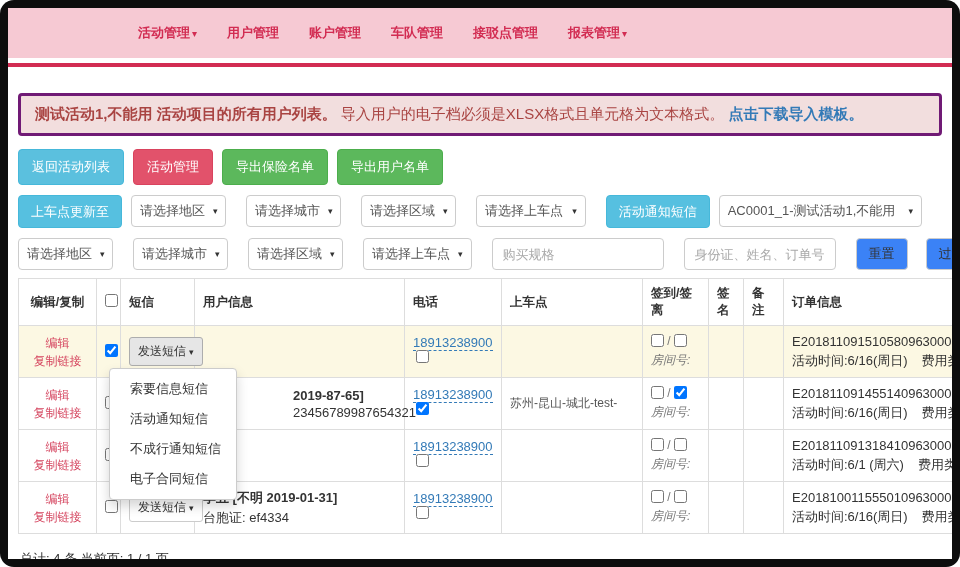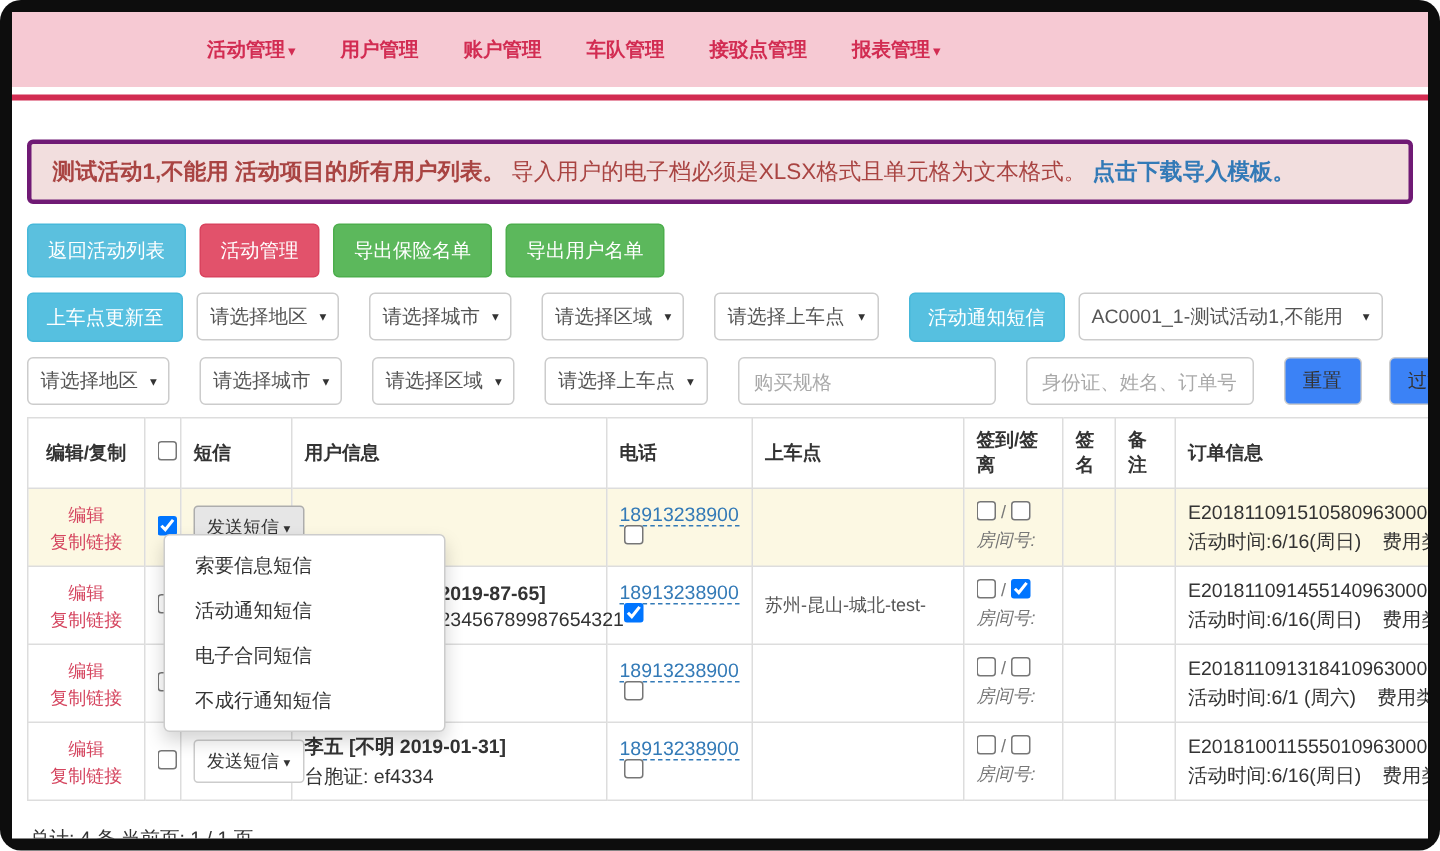--- a/index.html
+++ b/index.html
@@ -111,21 +111,21 @@
   .cell-inline input { vertical-align: 2px; margin-left: 3px; }
   .sign-line { color: #777; white-space: nowrap; }
   .sign-line input { vertical-align: -2px; }
   .room { color: #777; margin-top: 4px; white-space: nowrap; font-style: italic; }
   .o1 { font-size: 13px; color: #333; white-space: nowrap; overflow: hidden; }
   .o2 { font-size: 13px; color: #333; margin-top: 3px; white-space: nowrap; overflow: hidden; }
   .o2 .sep { display: inline-block; width: 14px; }
   .pick { font-size: 12px; color: #555; white-space: nowrap; }
   
   .sms-menu {
-    position: absolute; left: 91px; top: 78px; width: 188px;
+    position: absolute; left: 91px; top: 90px; width: 128px;
     background: #fff; border: 1px solid #ccc; border-radius: 4px;
     box-shadow: 0 6px 12px rgba(0,0,0,.17); padding: 5px 0; z-index: 10;
   }
   .sms-menu .mi {
     font-size: 13px; color: #333; padding: 6px 20px; cursor: pointer; white-space: nowrap;
   }
   
   .footer { padding: 16px 2px; font-size: 13px; color: #333; }
 </style>
 </head>
@@ -332,22 +332,22 @@
               <div class="o2"><span>活动时间:6/16(周日)</span><span class="sep"></span><span>费用类型</span></div>
             </td>
           </tr>
 
         </tbody>
       </table>
 
       <div class="sms-menu">
         <div class="mi">索要信息短信</div>
         <div class="mi">活动通知短信</div>
+        <div class="mi">不成行通知短信</div>
         <div class="mi">电子合同短信</div>
-        <div class="mi">不成行通知短信</div>
       </div>
     </div>
 
     <div class="footer">总计: 4 条,当前页: 1 / 1 页</div>
 
   </div>
 </div>
 </div>
 
 </body></html>

